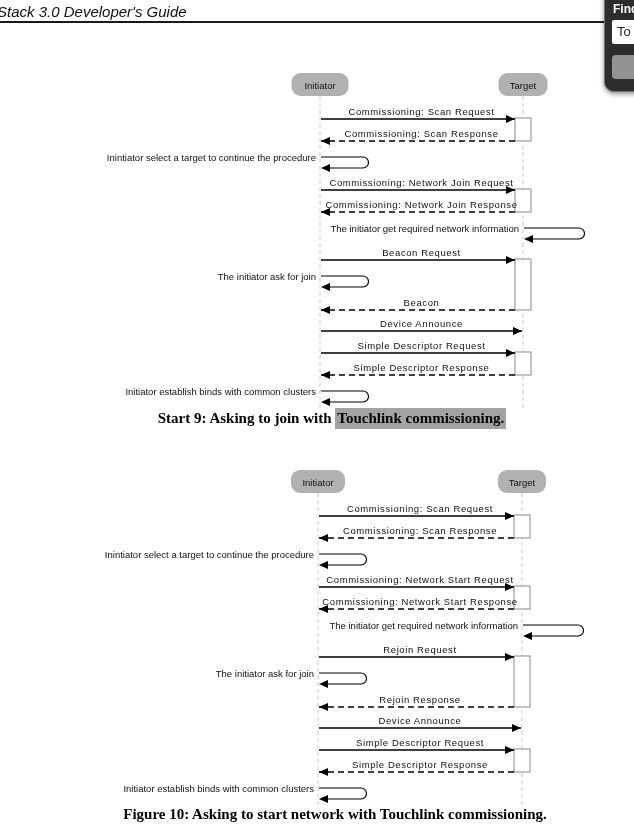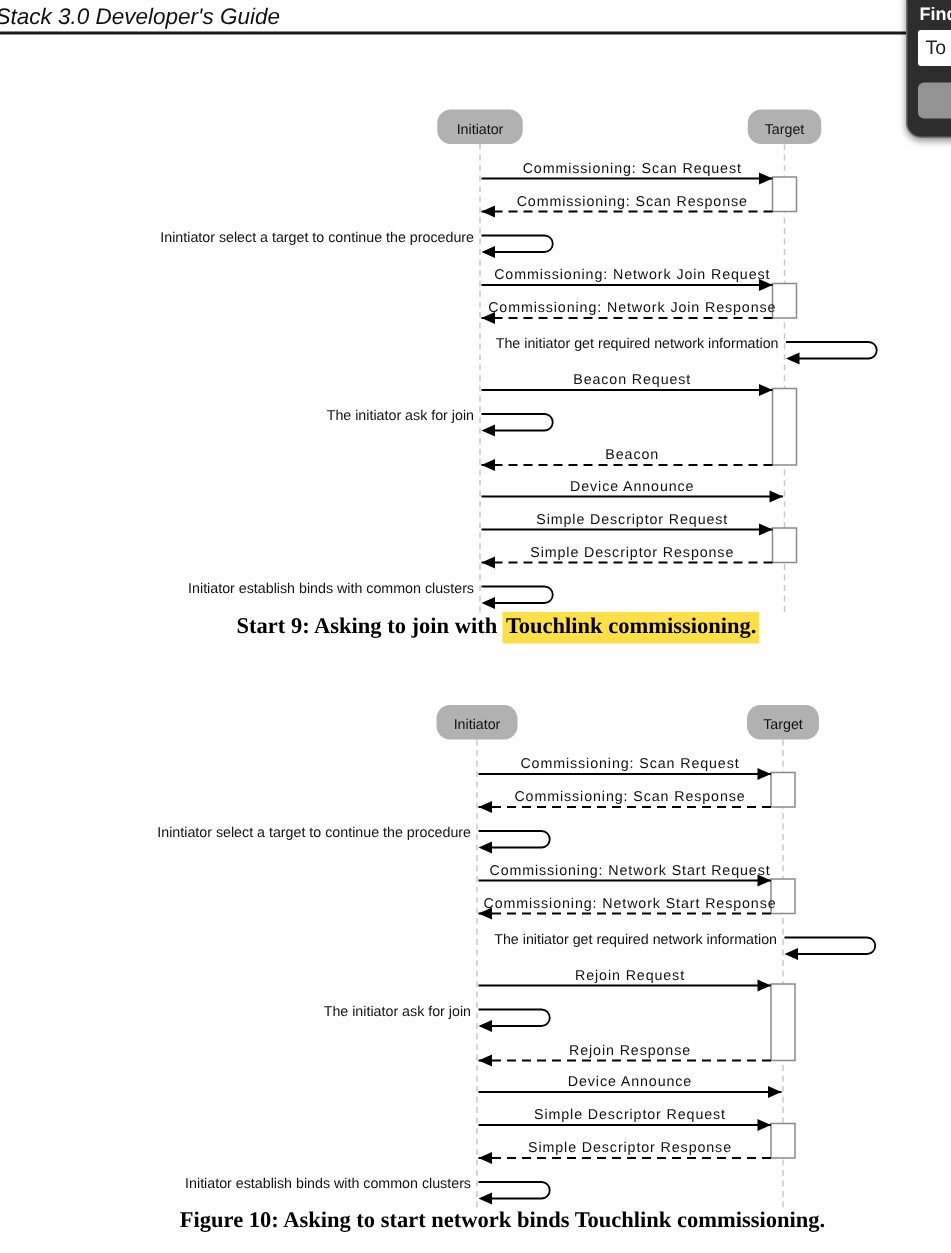--- a/index.html
+++ b/index.html
@@ -162,17 +162,17 @@
       <line x1="514" y1="772" x2="319" y2="772" stroke="#000000" stroke-width="1.3" stroke-dasharray="6 4"></line>
       <polygon points="319,772 328,768 328,776" fill="#000000"></polygon>
       <text x="420" y="768" text-anchor="middle" letter-spacing="0.6">Simple Descriptor Response</text>
       <path d="M 319 788 h 42 a 5.5 5.5 0 0 1 0 11 h -35" fill="none" stroke="#000000" stroke-width="1.2"></path>
       <polygon points="319,799 328,795 328,803" fill="#000000"></polygon>
       <text x="314" y="792" text-anchor="end">Initiator establish binds with common clusters</text>
     </g>
   </svg>
 
 <div class="caption" style="top:410px;left:15px">
-  <span>Start 9: Asking to join with </span><span class="hl" style="background: #fde047;">Touchlink commissioning.</span>
+  <span>Start 9: Asking to join with </span><span class="hl" style="background: #a3a3a3;">Touchlink commissioning.</span>
 </div>
 <div class="caption" style="top:806px;left:18px">
-  <span>Figure 10: Asking to start network binds Touchlink commissioning.</span>
+  <span>Figure 10: Asking to start network with Touchlink commissioning.</span>
 </div>
 
 </body></html>

